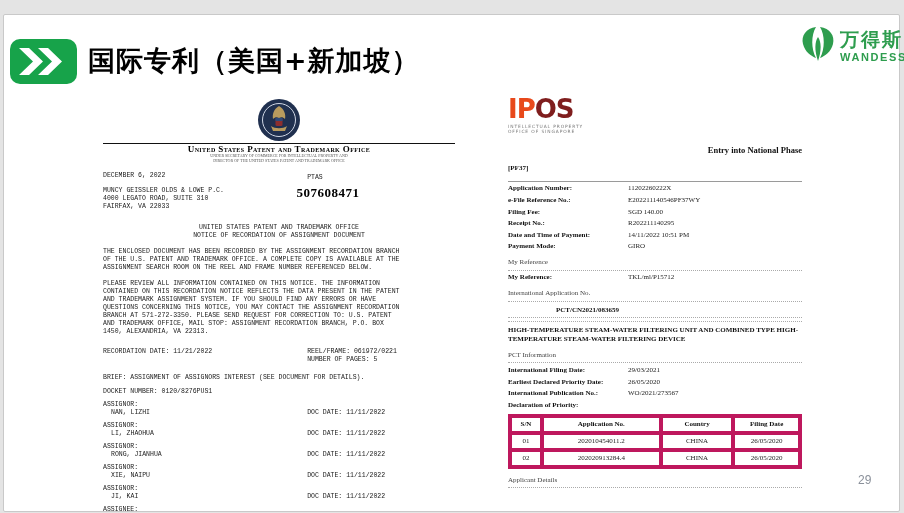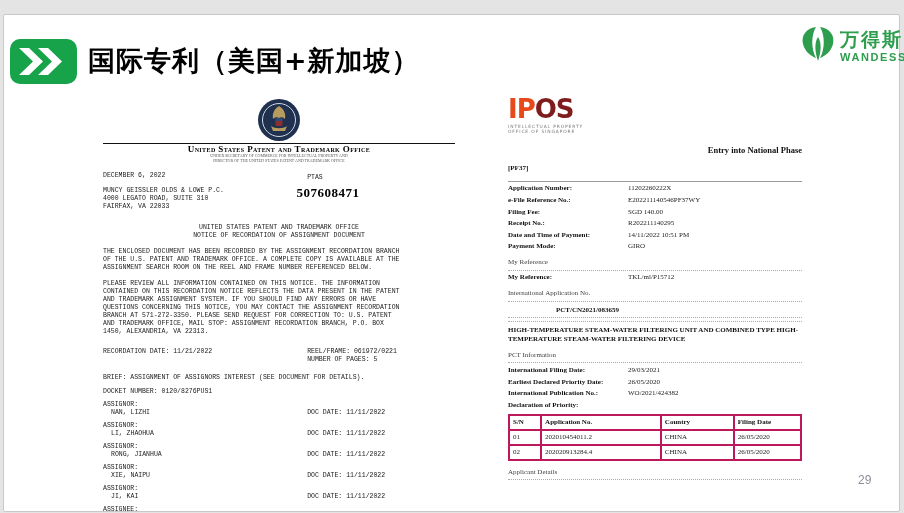--- a/index.html
+++ b/index.html
@@ -62,21 +62,21 @@
   .ipos-code { text-align:left; font-weight:bold; margin-top:9px; color:#111; }
   .solid-rule { border-top:1px solid #9a9a9a; margin-top:8px; }
   .dotted { border-top:1px dotted #aaa; margin-top:2.5px; }
   .field-row { display:flex; margin-top:2.6px; }
   .f-label { width:120px; font-weight:bold; flex:none; color:#111; }
   .f-value { color:#222; }
   .section-head { margin-top:7px; color:#444; }
   .bold-line { font-weight:bold; margin-top:4px; color:#111;margin-left:48px; }
   .invention-title { font-weight:bold; margin-top:4px; color:#111; }
   .p-table { width:100%; border-collapse:collapse; margin-top:4px; font-size:7px; }
-  .p-table th, .p-table td { border:2px solid #be185d; text-align:left; font-weight:normal;
+  .p-table th, .p-table td { border:4px solid #be185d; text-align:center; font-weight:normal;
                              padding:2px 3px; height:12px; }
   .p-table th { font-weight:bold; color:#111; }
   .col-sn { width:11%; } .col-app { width:41%; } .col-country { width:25%;margin-left:21px; } .col-date { width:23%; }
 </style>
 </head>
 <body>
 
 <div class="stage">
   <div class="slide"></div>
 
@@ -255,21 +255,21 @@
     <div class="field-row">
       <div class="f-label">International Filing Date:</div>
       <div class="f-value">29/03/2021</div>
     </div>
     <div class="field-row">
       <div class="f-label">Earliest Declared Priority Date:</div>
       <div class="f-value">26/05/2020</div>
     </div>
     <div class="field-row">
       <div class="f-label">International Publication No.:</div>
-      <div class="f-value">WO/2021/424382</div>
+      <div class="f-value">WO/2021/273567</div>
     </div>
     <div class="field-row">
       <div class="f-label">Declaration of Priority:</div>
       <div class="f-value"></div>
     </div>
 
     <table class="p-table">
       <thead>
         <tr>
           <th class="col-sn">S/N</th>

